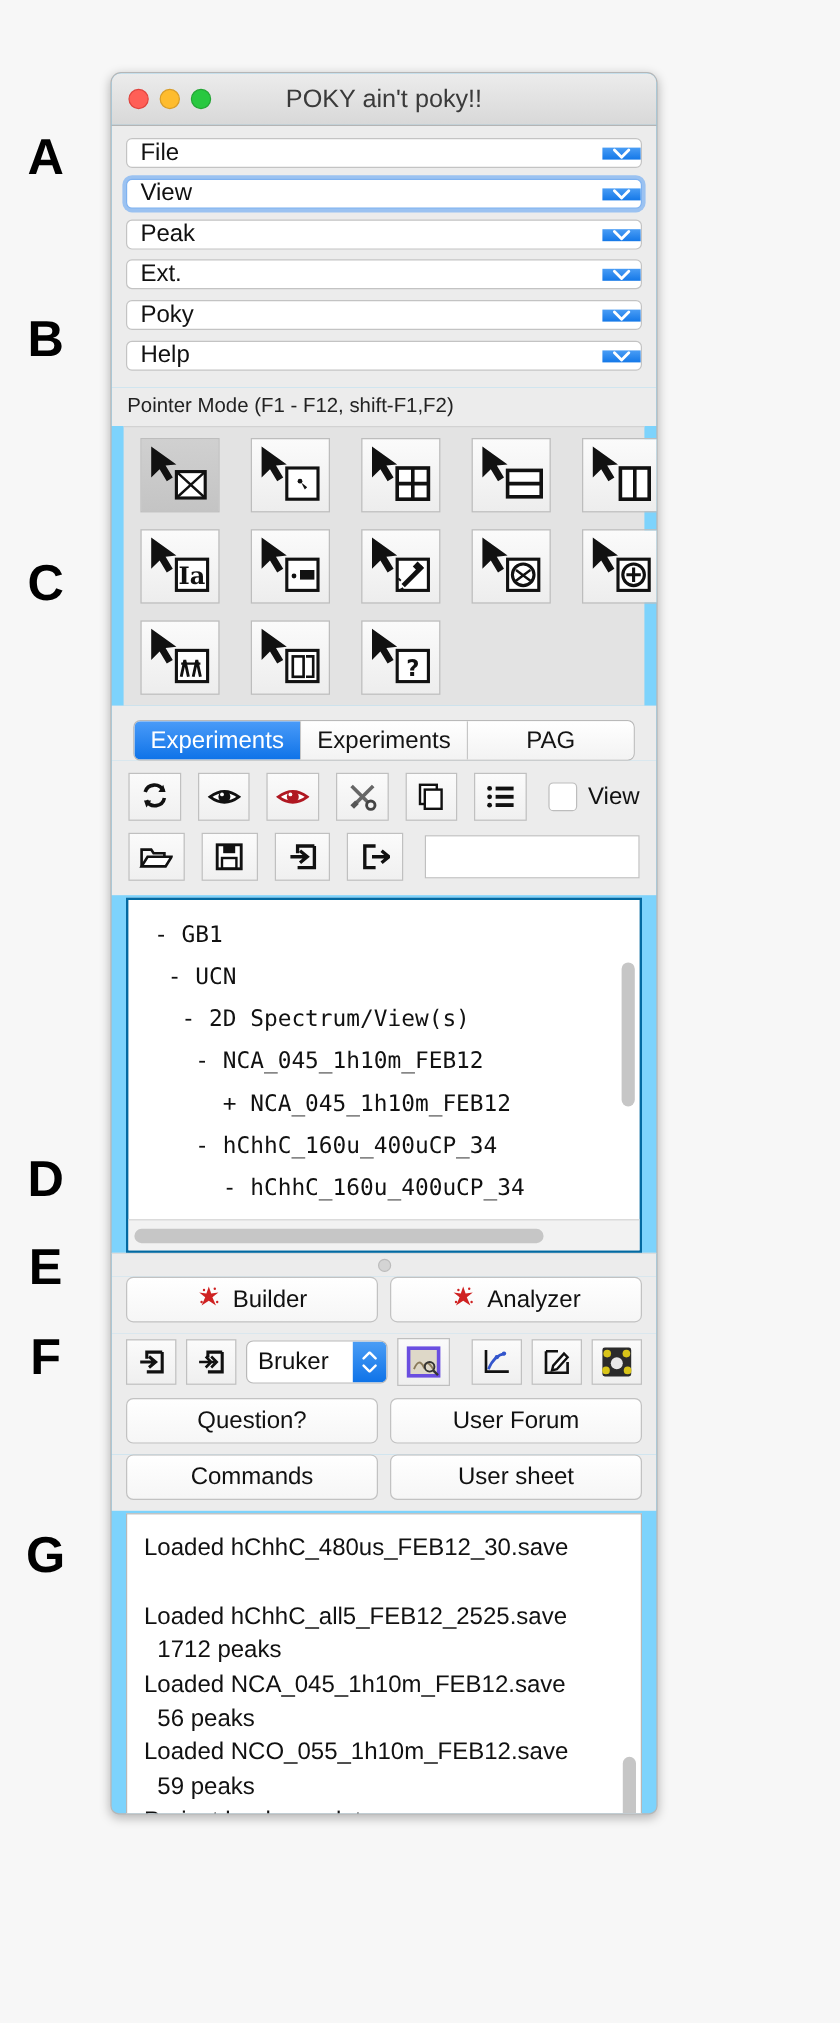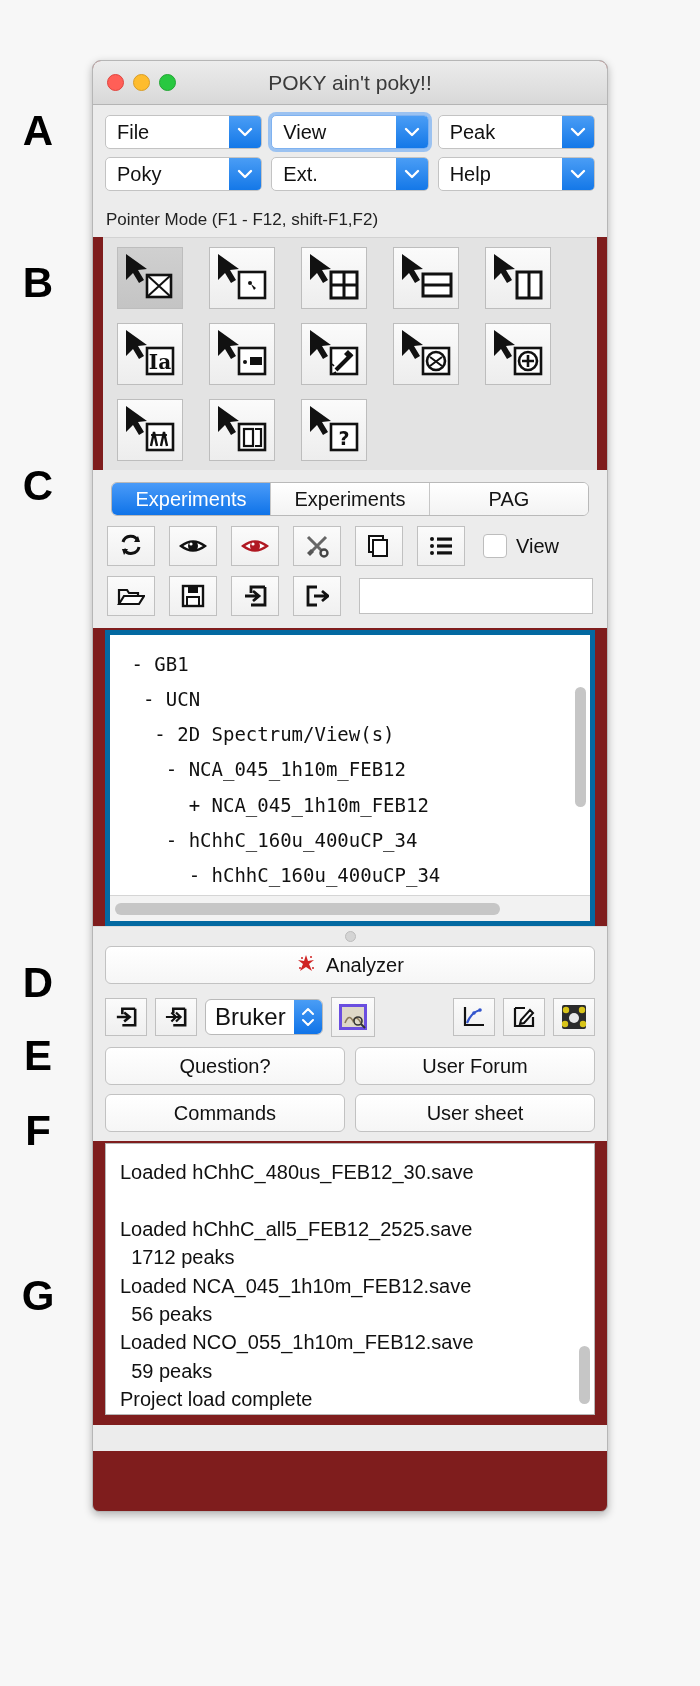--- a/index.html
+++ b/index.html
@@ -15,22 +15,22 @@
   .ann {
     position: absolute; left: 8px; width: 60px;
     font-family: "Liberation Sans", sans-serif;
     font-weight: bold; font-size: 42px; color: #000;
     text-align: center; line-height: 1;
   }
 
   
   .window {
     position: absolute; left: 92px; top: 60px;
-    width: 516px; height: 1452px;
-    background: #7f1d1d;
+    width: 456px; height: 1452px;
+    background: #7dd3fc;
     border: 1px solid #b6b6b6;
     border-radius: 9px 9px 7px 7px;
     box-shadow: 0 3px 9px rgba(0,0,0,.28);
     overflow: hidden;
   }
   .titlebar {
     height: 44px;
     background: linear-gradient(#ececec, #d8d8d8);
     border-bottom: 1px solid #b4b4b4;
     position: relative;
@@ -42,21 +42,21 @@
   .dot.yellow { background: #febc2e; border: 1px solid #d89d28; }
   .dot.green { background: #28c840; border: 1px solid #24a635; }
   .win-title {
     position: absolute; left: 0; right: 0; text-align: center;
     font-size: 21px; color: #3a3a3a;
     pointer-events: none;
   }
 
   
   .menu-area { padding: 10px 12px 6px 12px; background: #ececec; }
-  .menu-row { display: flex; gap: 9px; margin-bottom: 8px; }
+  .menu-row { display: flex; gap: 9px; margin-bottom: 8px; flex-direction: column; }
   .popup {
     flex: 1; height: 34px; position: relative;
     display: flex; align-items: center;
     background: #fff;
     border: 1px solid #c3c3c3;
     border-radius: 5px;
     overflow: hidden;
   }
   .popup.focused {
     box-shadow: 0 0 0 3px rgba(90,160,245,.55);
@@ -130,21 +130,21 @@
   .tfield {
     flex: 1; height: 36px; background: #fff;
     border: 1px solid #c0c0c0;
     margin-left: 4px;
   }
 
   
   .tree-outer {
     margin: 2px 12px 0 12px;
     background: #fff;
-    border: 5px solid #0369a1;
+    border: 2px solid #0369a1;
     height: 296px;
     position: relative;
     overflow: hidden;
   }
   .tree {
     font-family: "DejaVu Sans Mono", monospace;
     font-size: 19px; color: #111;
     padding: 12px 0 0 10px;
     line-height: 1.85;
     white-space: pre;
@@ -183,21 +183,21 @@
     width: 42px; height: 38px;
     background: linear-gradient(#fbfbfb, #efefef);
     border: 1px solid #c0c0c0;
     display: flex; align-items: center; justify-content: center;
   }
   .select {
     width: 118px; height: 36px; position: relative;
     background: #fff; border: 1px solid #b9b9b9; border-radius: 6px;
     display: flex; align-items: center; overflow: hidden;
   }
-  .select .sv { flex: 1; padding-left: 9px; font-size: 24px; color: #111; }
+  .select .sv { flex: 1; padding-left: 9px; font-size: 20px; color: #111; }
   .select .stepper {
     width: 28px; height: 100%;
     background: linear-gradient(#4a9df5, #0f73e8);
     display: flex; flex-direction: column; align-items: center; justify-content: center; gap: 2px;
   }
   .img-btn {
     width: 44px; height: 40px; border: 1px solid #bfbfbf;
     background: linear-gradient(#fbfbfb, #efefef);
     display: flex; align-items: center; justify-content: center;
   }
@@ -265,29 +265,29 @@
           <div class="lbl">Peak</div>
           <div class="arrow">
             <svg width="16" height="10" viewBox="0 0 16 10">
                 <path d="M2 2 L8 8 L14 2" stroke="#fff" stroke-width="2.4" fill="none" stroke-linecap="round" stroke-linejoin="round"></path>
               </svg>
           </div>
         </div>
       </div>
       <div class="menu-row">
         <div class="popup">
-          <div class="lbl">Poky</div>
+          <div class="lbl">Ext.</div>
           <div class="arrow">
             <svg width="16" height="10" viewBox="0 0 16 10">
                 <path d="M2 2 L8 8 L14 2" stroke="#fff" stroke-width="2.4" fill="none" stroke-linecap="round" stroke-linejoin="round"></path>
               </svg>
           </div>
         </div>
         <div class="popup">
-          <div class="lbl">Ext.</div>
+          <div class="lbl">Poky</div>
           <div class="arrow">
             <svg width="16" height="10" viewBox="0 0 16 10">
                 <path d="M2 2 L8 8 L14 2" stroke="#fff" stroke-width="2.4" fill="none" stroke-linecap="round" stroke-linejoin="round"></path>
               </svg>
           </div>
         </div>
         <div class="popup">
           <div class="lbl">Help</div>
           <div class="arrow">
             <svg width="16" height="10" viewBox="0 0 16 10">
@@ -521,20 +521,32 @@
       <div class="wbtn">
         <span>
           <svg width="20" height="20" viewBox="0 0 20 20">
             <path d="M10 2 L12 8 L18 7 L13 11 L16 18 L10 14 L4 18 L7 11 L2 7 L8 8 Z" fill="#cf2222"></path>
             <circle cx="6" cy="5" r="1" fill="#cf2222"></circle>
               <circle cx="15" cy="4" r="1" fill="#cf2222"></circle>
             <circle cx="4" cy="15" r="1" fill="#cf2222"></circle>
               <circle cx="17" cy="15" r="1" fill="#cf2222"></circle>
           </svg>
         </span>
+        <span>Builder</span>
+      </div>
+      <div class="wbtn">
+        <span>
+          <svg width="20" height="20" viewBox="0 0 20 20">
+            <path d="M10 2 L12 8 L18 7 L13 11 L16 18 L10 14 L4 18 L7 11 L2 7 L8 8 Z" fill="#cf2222"></path>
+            <circle cx="6" cy="5" r="1" fill="#cf2222"></circle>
+              <circle cx="15" cy="4" r="1" fill="#cf2222"></circle>
+            <circle cx="4" cy="15" r="1" fill="#cf2222"></circle>
+              <circle cx="17" cy="15" r="1" fill="#cf2222"></circle>
+          </svg>
+        </span>
         <span>Analyzer</span>
       </div>
     </div>
 
     <div class="erow">
       <div class="ebtn">
         <svg width="22" height="22" viewBox="0 0 24 24">
           <path d="M22 3 L22 21 L8 21" fill="none" stroke="#111" stroke-width="2.8"></path>
           <path d="M22 3 L8 3 L8 9" fill="none" stroke="#111" stroke-width="2.8"></path>
           <path d="M2 12 L14 12 M10 7 L16 12 L10 17" stroke="#111" stroke-width="2.8" fill="none"></path>

